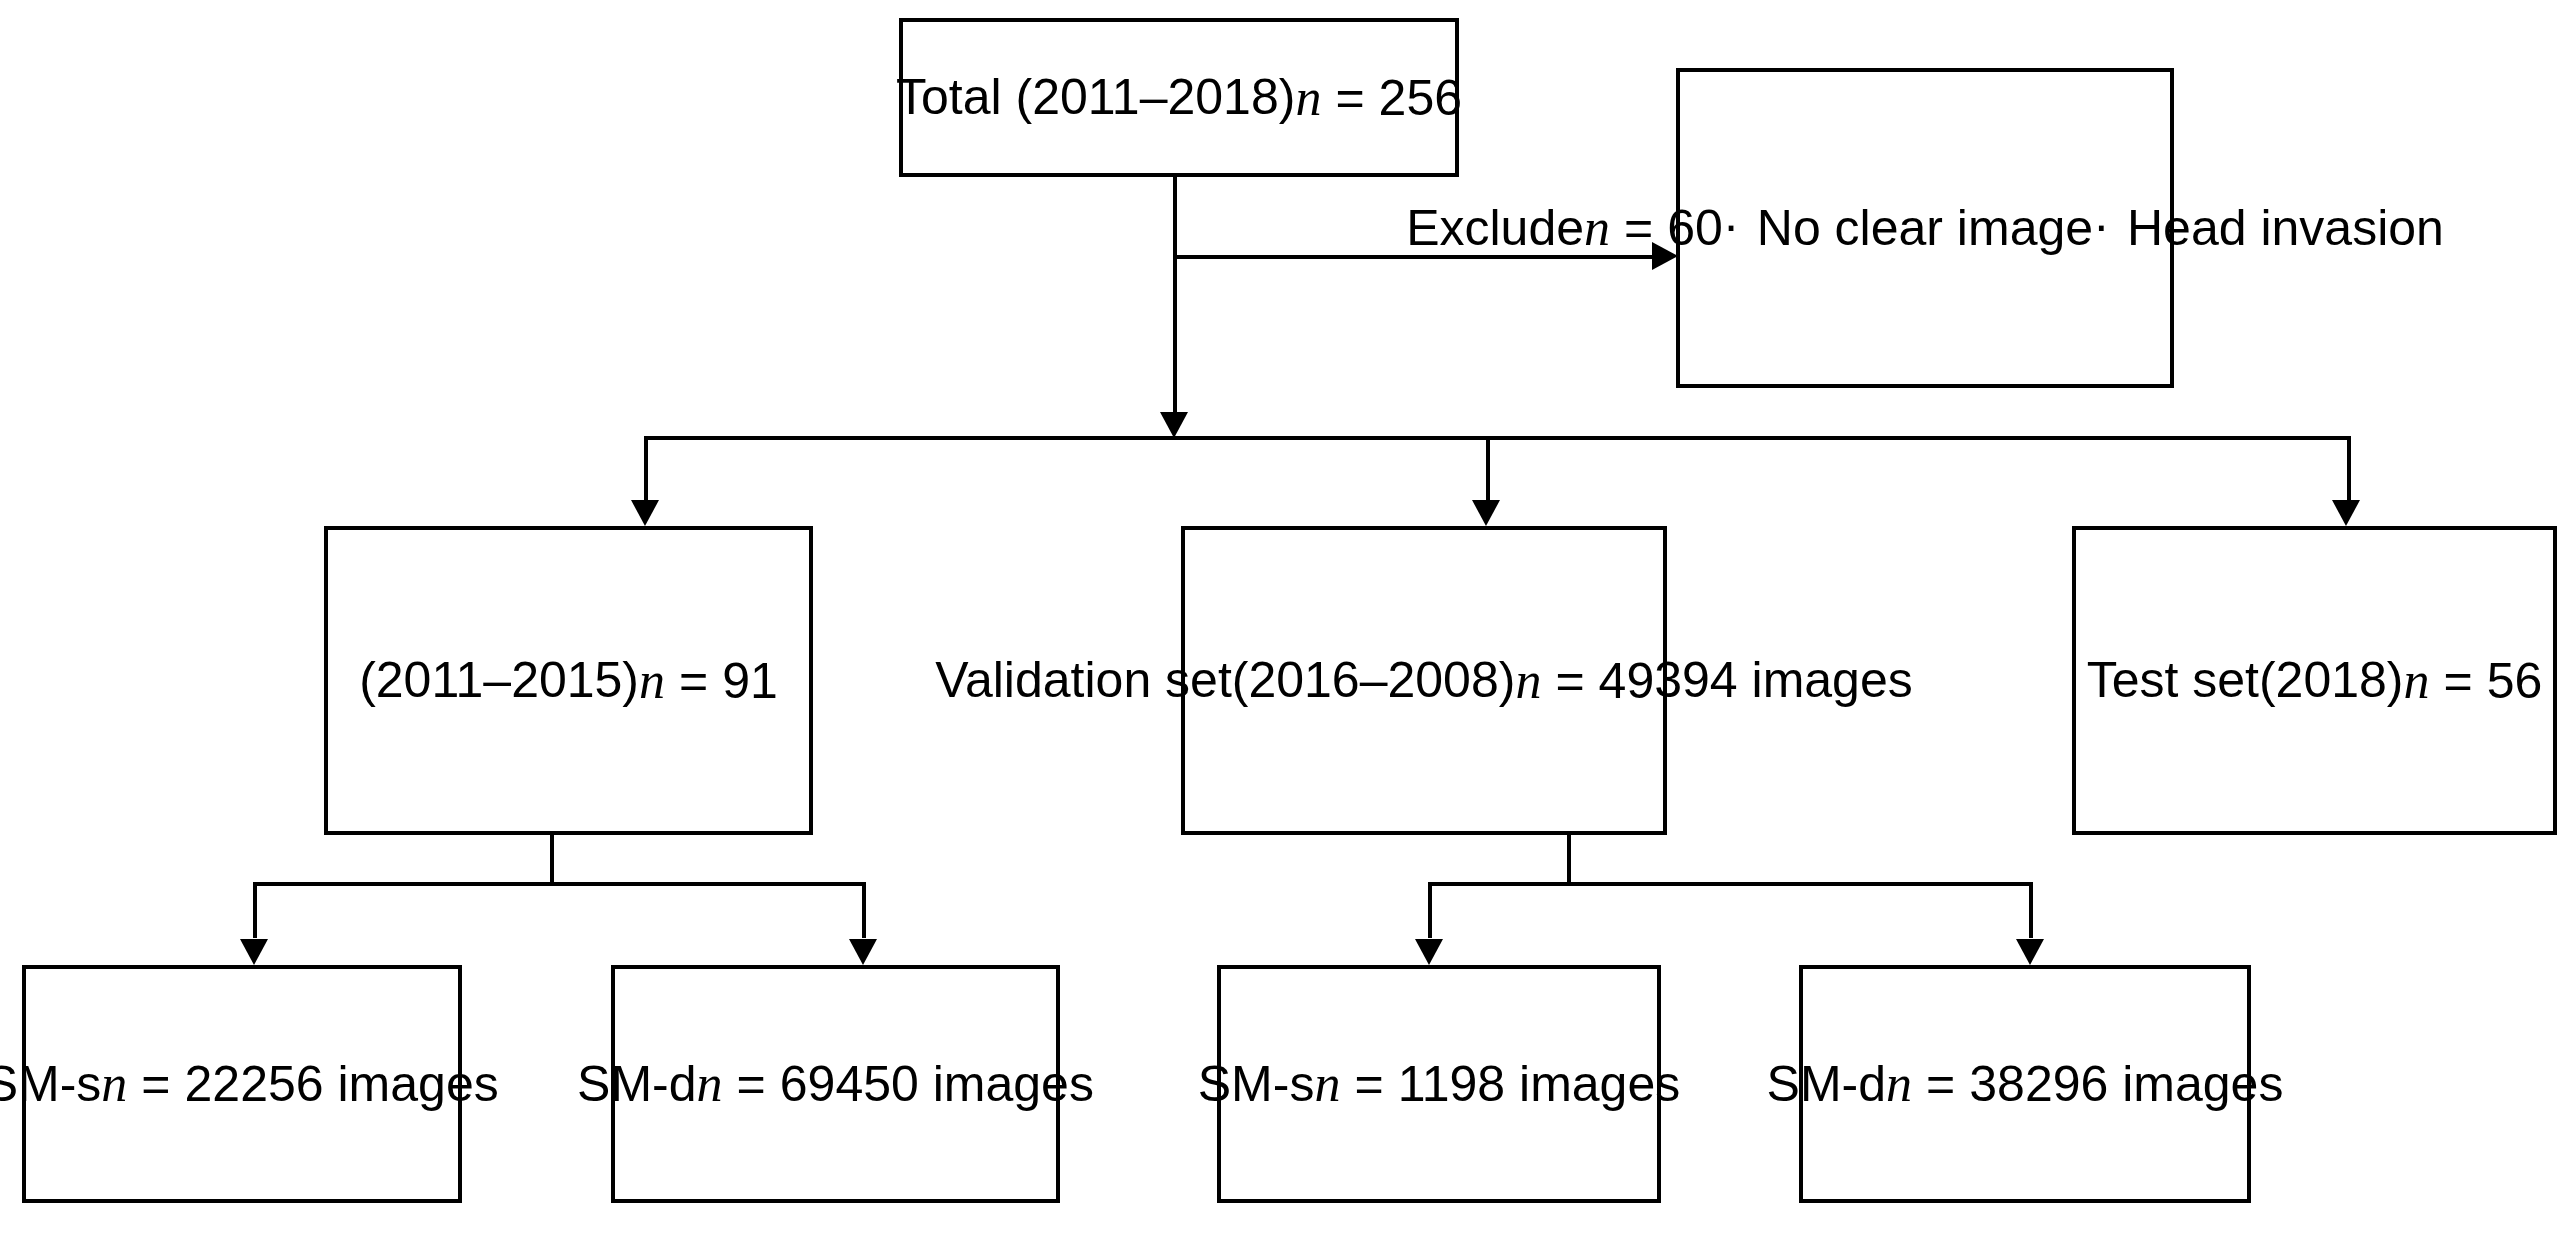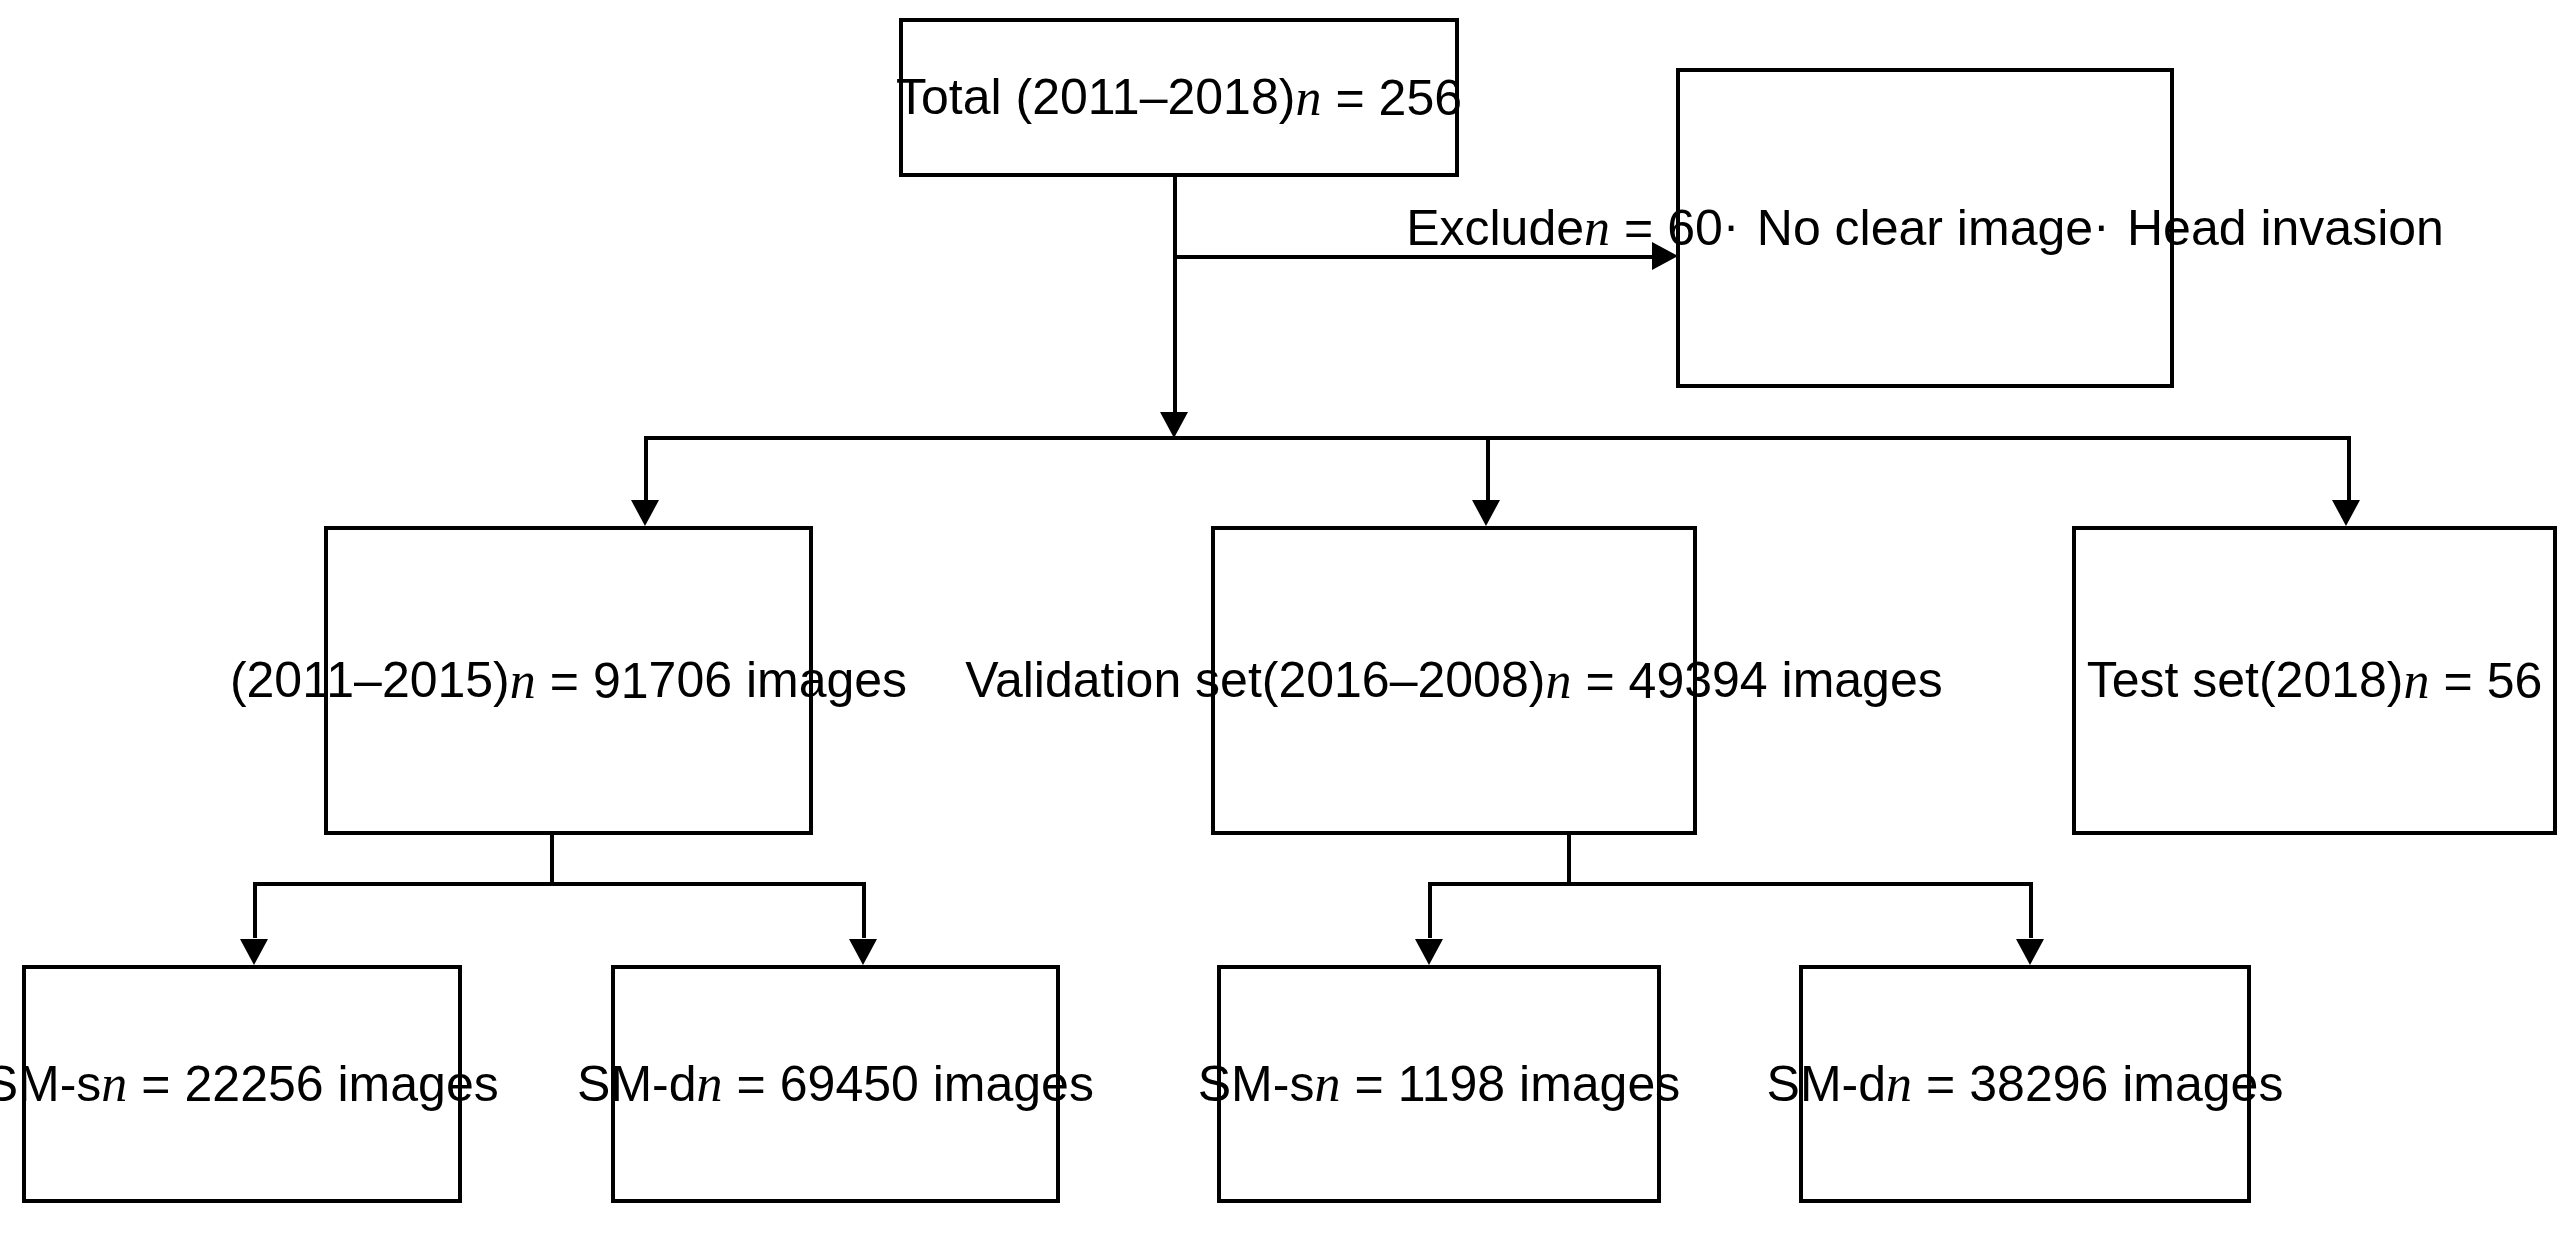--- a/index.html
+++ b/index.html
@@ -125,24 +125,23 @@
     </div>
   </div>
 
   <div class="box" style="left:324px;top:526px;width:489px;height:309px">
     <div class="tline">(2011–2015)</div>
     <div class="nline">
       <span class="nsym">n</span>
       <span>=</span>
       <span>91</span>
     </div>
-    <div class="tline">706 images</div>
-  </div>
-
-  <div class="box" style="left:1211px;top:526px;width:486px;height:309px">
+  </div>
+
+  <div class="box" style="left:1181px;top:526px;width:486px;height:309px">
     <div class="tline">Validation set</div>
     <div class="tline">(2016–2008)</div>
     <div class="nline">
       <span class="nsym">n</span>
       <span>=</span>
       <span>49</span>
     </div>
     <div class="tline">394 images</div>
   </div>
 

